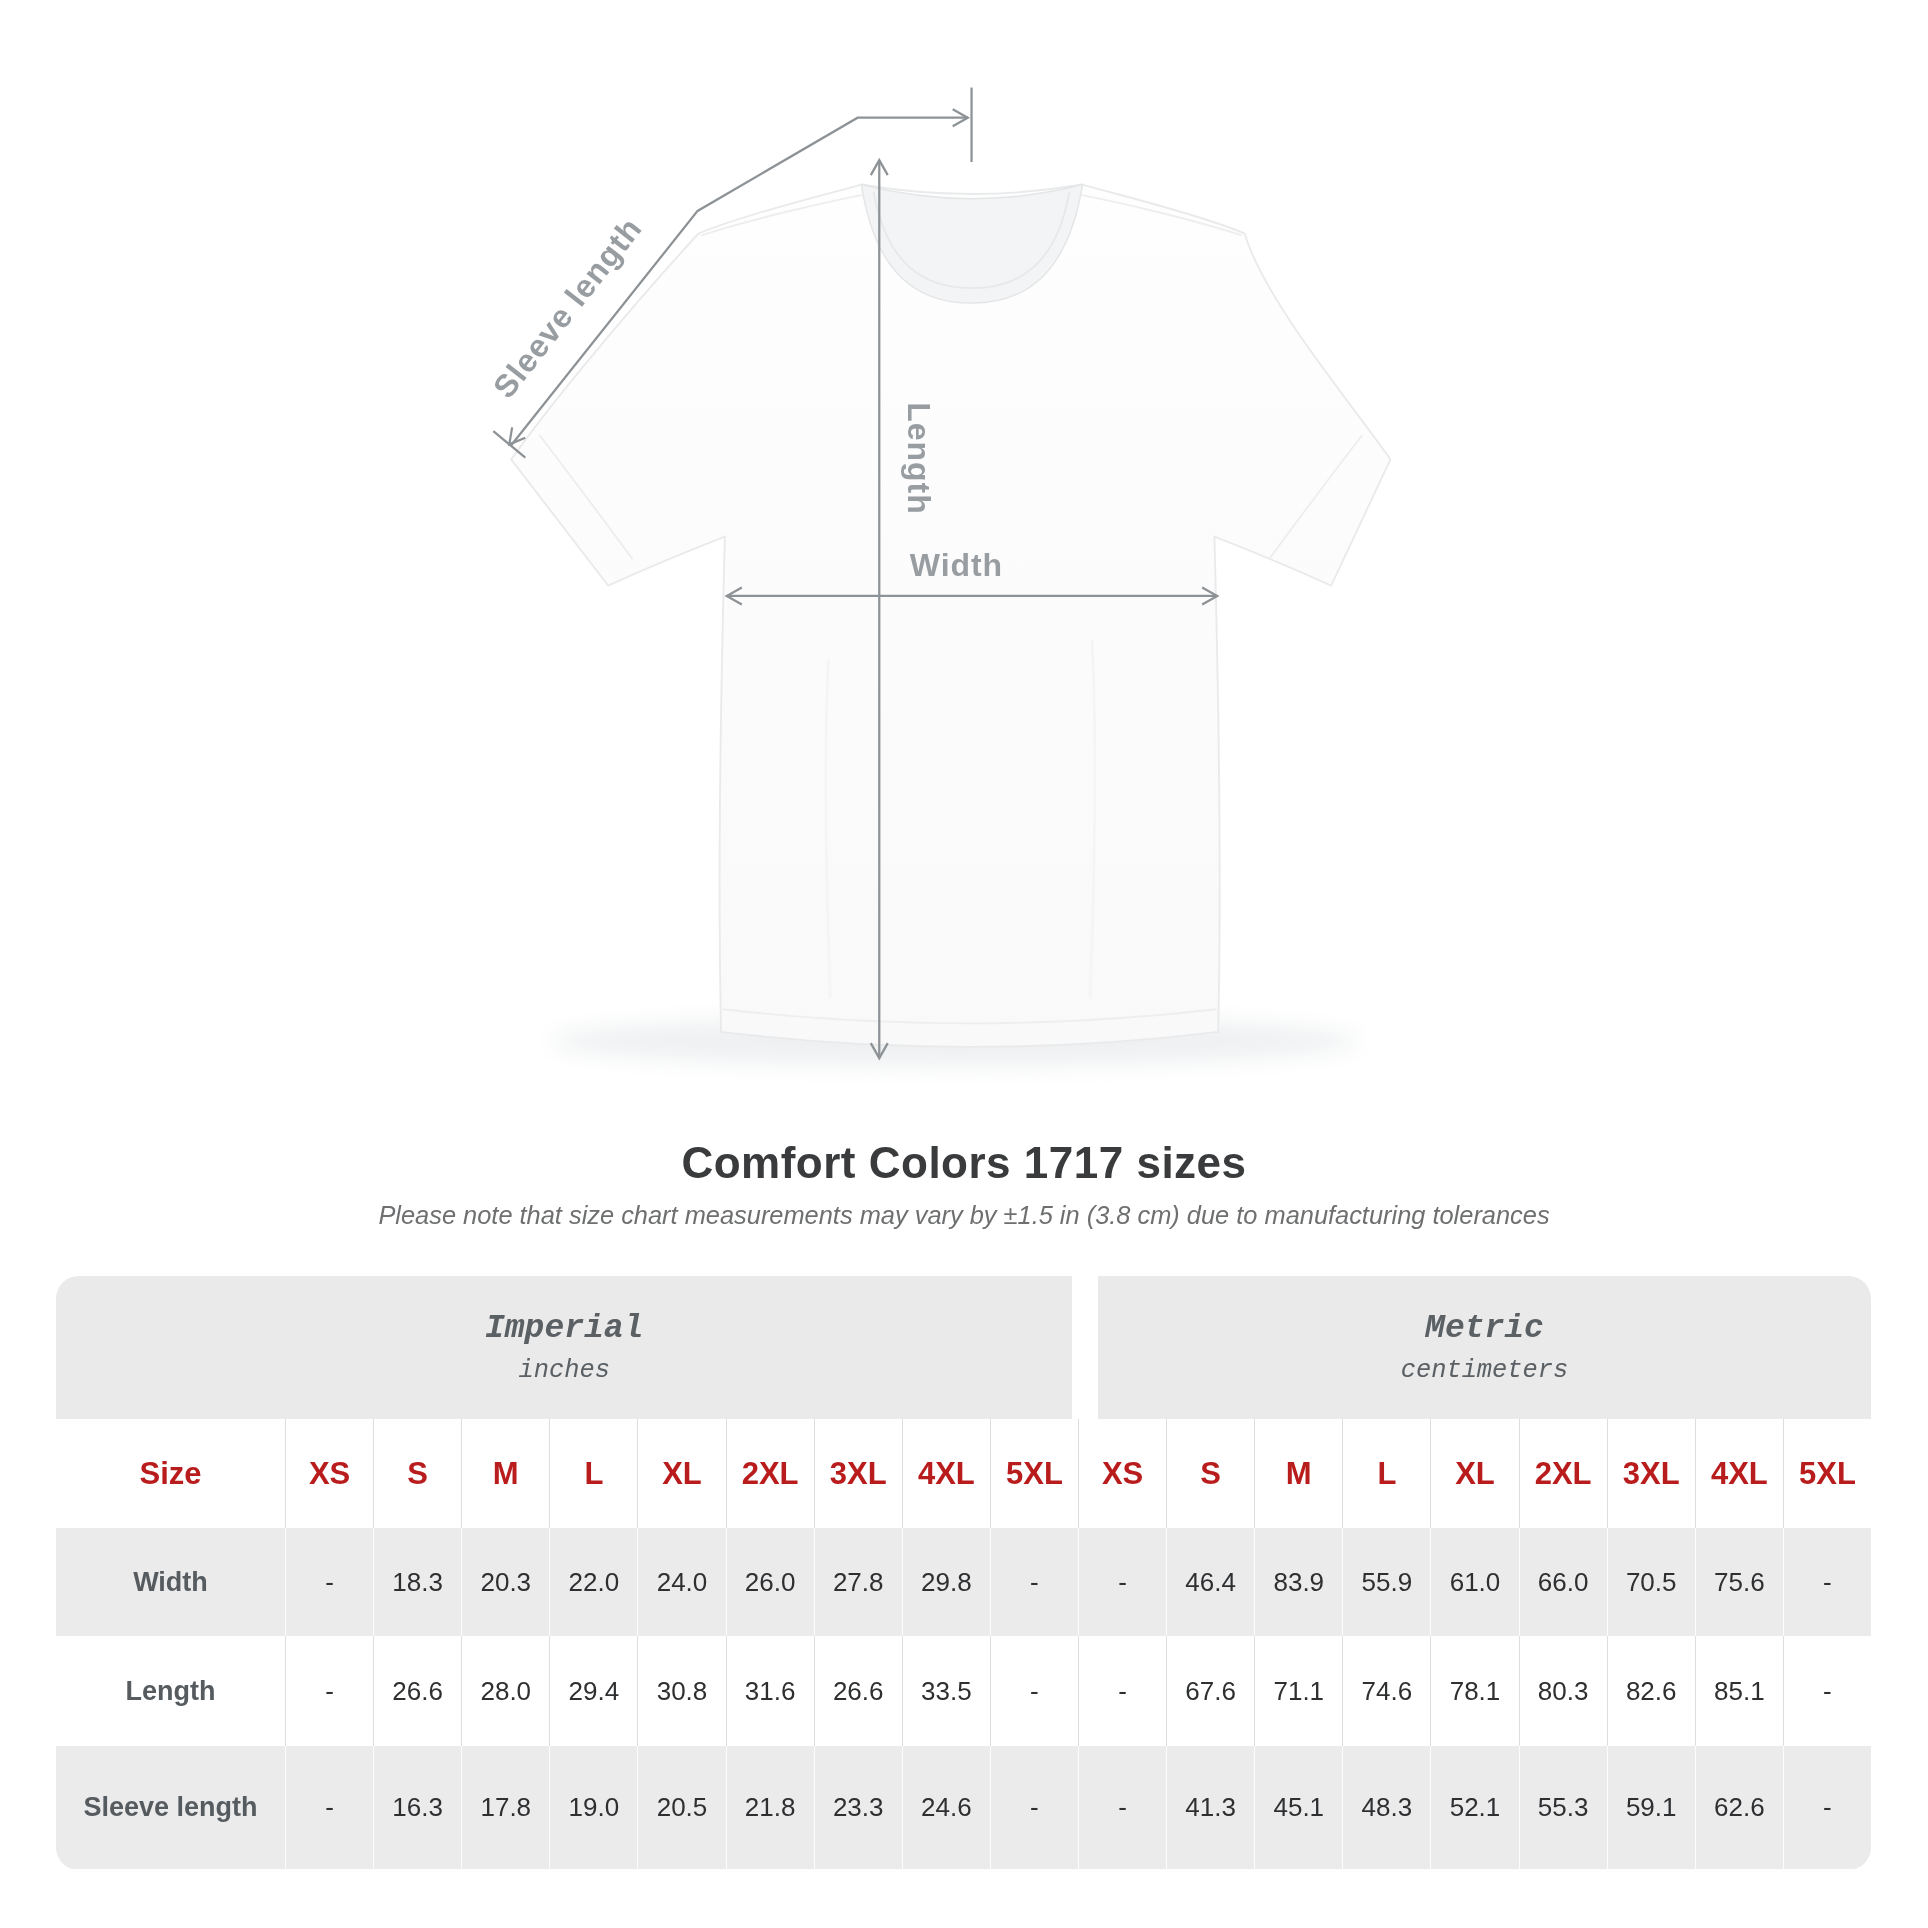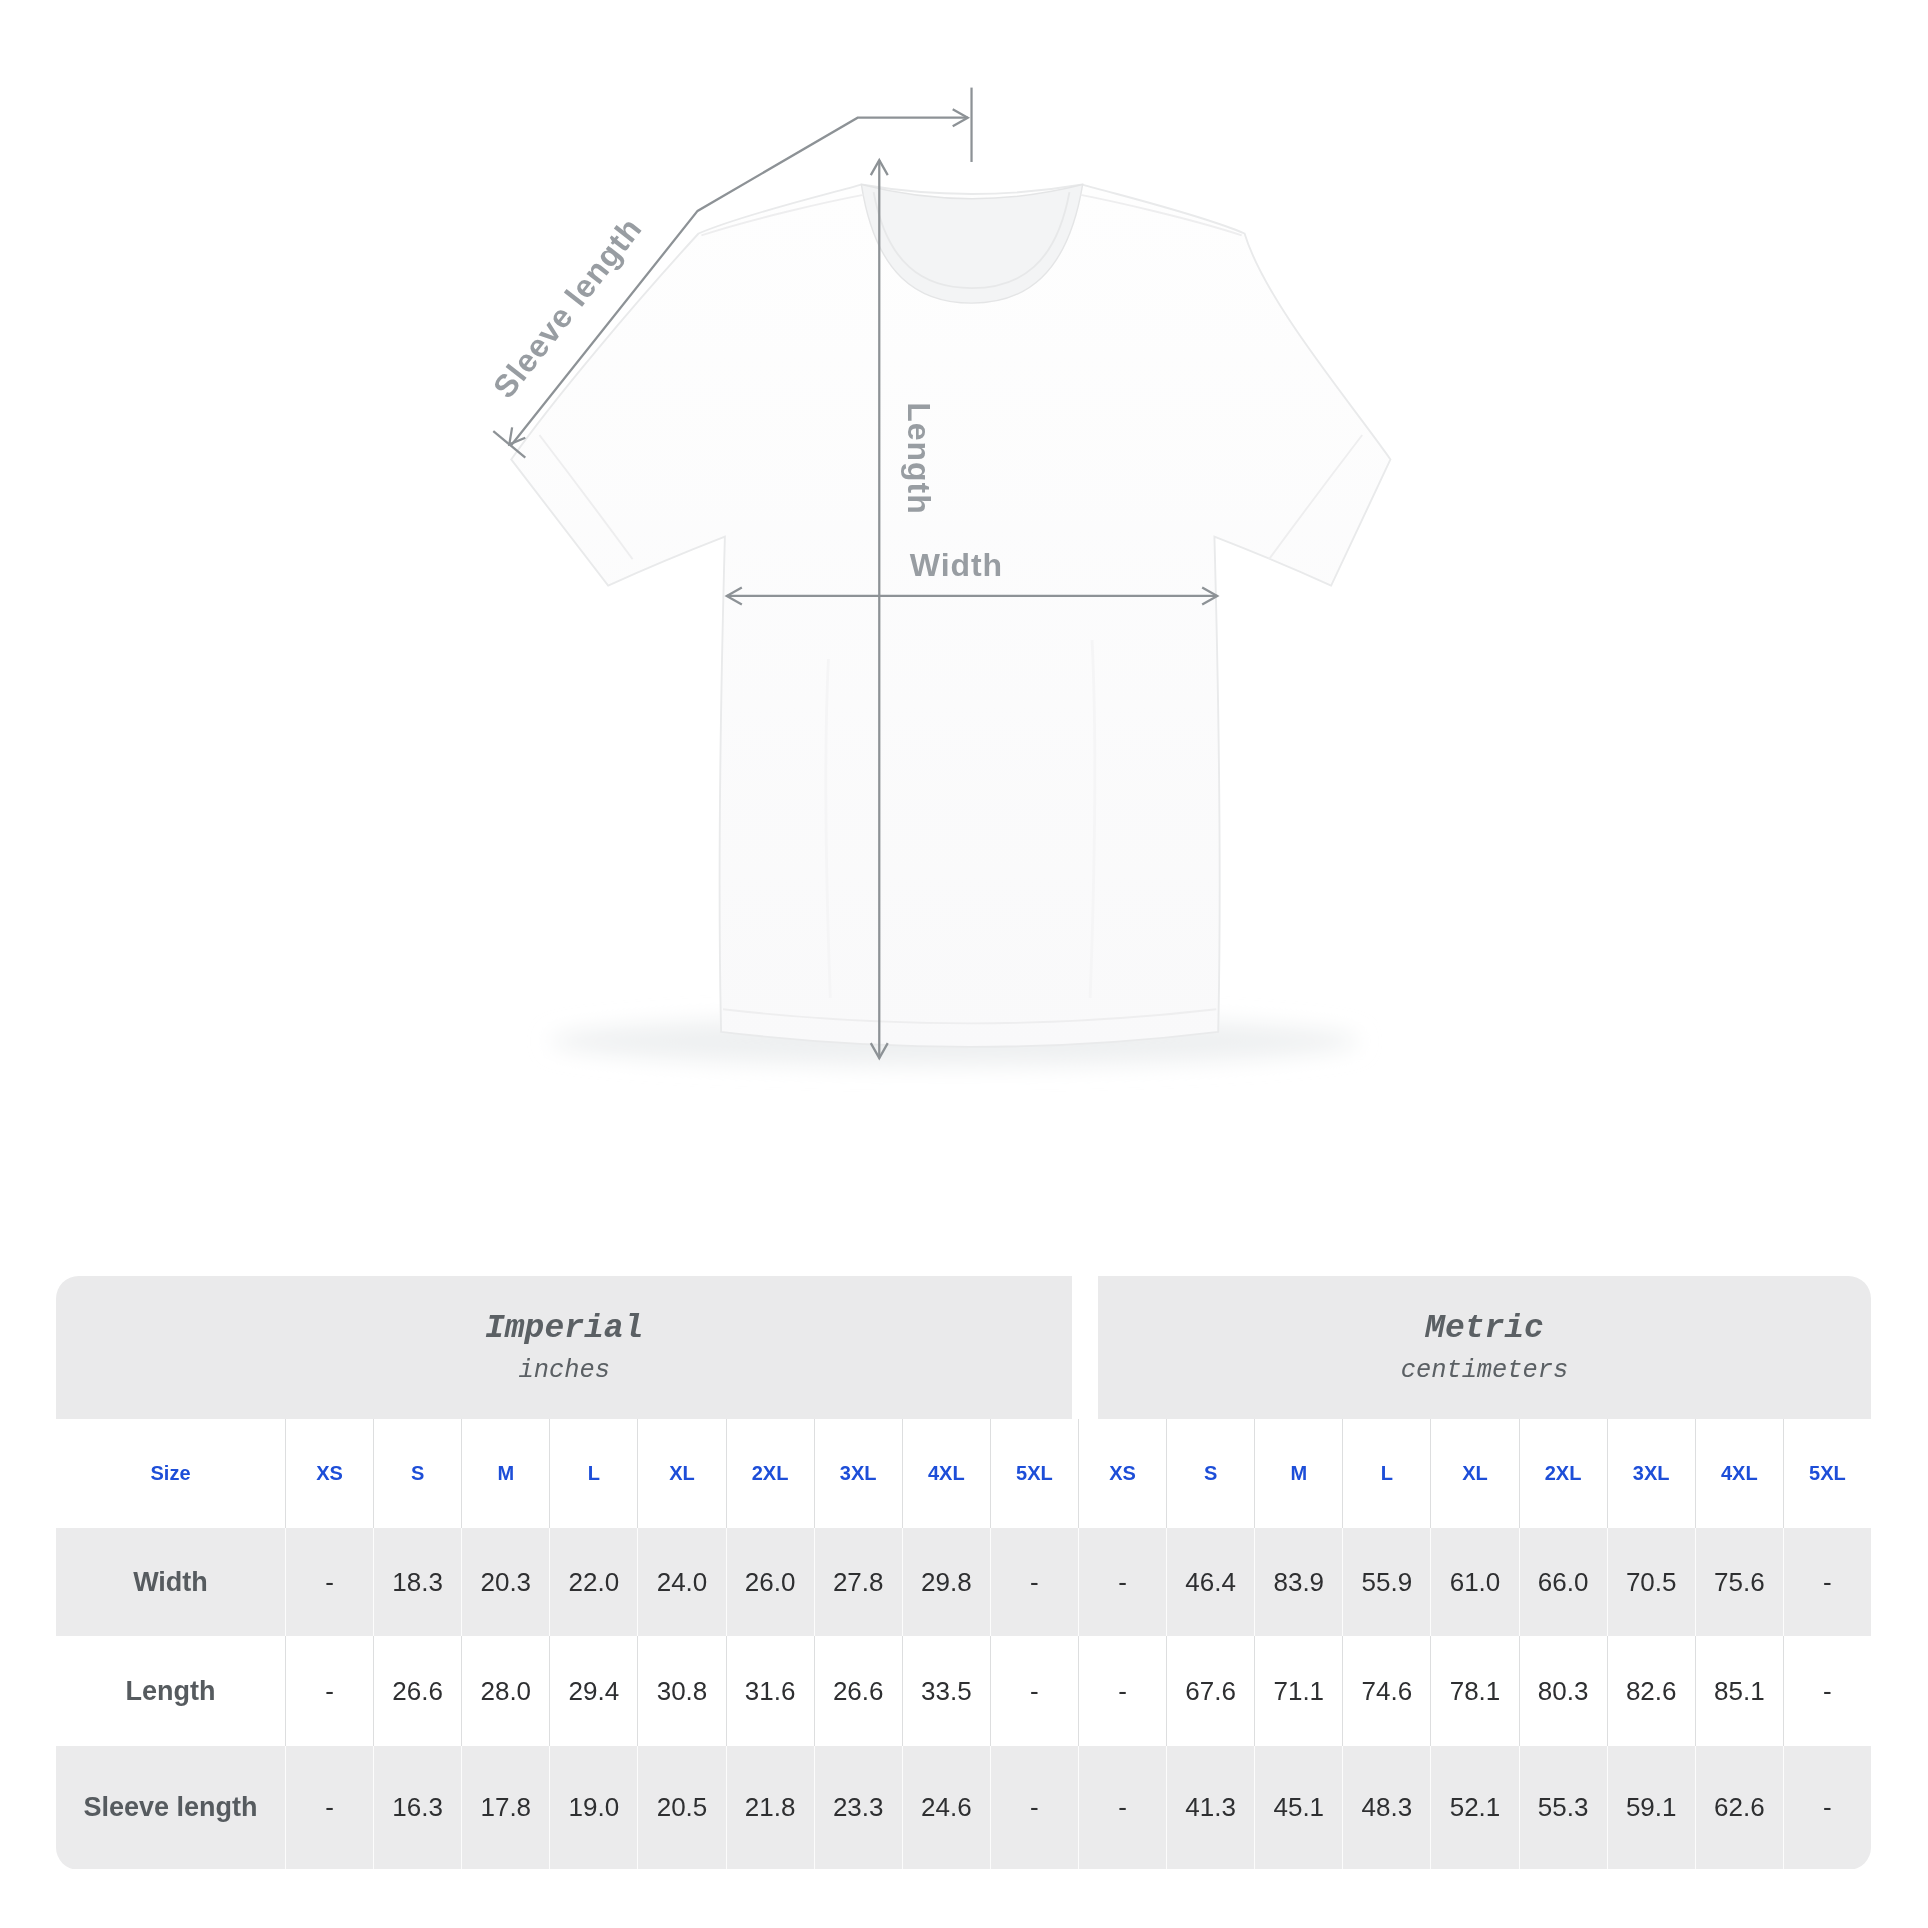--- a/index.html
+++ b/index.html
@@ -30,21 +30,21 @@
   .band-metric{grid-column:11 / 20;margin-left:20px;}
   .band-name{font-size:33px;font-weight:bold;font-style:italic;color:#5b6064;}
   .band-unit{font-size:25.4px;font-style:italic;color:#5b6064;}
 
   .cell{display:flex;align-items:center;justify-content:center;}
   .row-white .cell{background:#ffffff;}
   .row-gray  .cell{background:#ebebec;}
   .row-white .cell + .cell{border-left:0.9px solid #dddedf;}
   .row-gray  .cell + .cell{border-left:0.9px solid rgba(255,255,255,.85);}
 
-  .head-label{font-size:20px;font-weight:bold;color:#1d4ed8;}
+  .head-label{font-size:31px;font-weight:bold;color:#b91c1c;}
   .row-label{font-size:27px;font-weight:bold;color:#565b5f;}
   .val{font-size:26px;color:#2e2f31;}
 
   
   .dim-label{font-size:34px;font-weight:bold;fill:#989da2;letter-spacing:1px;}
 </style>
 </head>
 <body>
 
 <div class="page">
@@ -117,20 +117,24 @@
           <path d="M 1277,624 L 1293,633 L 1277,642"></path>
         </g>
       </g>
 
       <text class="dim-label" transform="translate(612,334) rotate(-52)" text-anchor="middle">Sleeve length</text>
       <text class="dim-label" transform="translate(965,487) rotate(90)" text-anchor="middle">Length</text>
       <text class="dim-label" x="1016" y="612" text-anchor="middle">Width</text>
     </svg>
   </div>
 
+  <div class="title-block">
+    <div class="chart-title">Comfort Colors 1717 sizes</div>
+    <div class="chart-subtitle">Please note that size chart measurements may vary by ±1.5 in (3.8 cm) due to manufacturing tolerances</div>
+  </div>
 
   <div class="size-table">
 
     <div class="trow trow-band">
       <div class="band-cell band-imperial">
         <div class="band-name">Imperial</div>
         <div class="band-unit">inches</div>
       </div>
       <div class="band-cell band-metric">
         <div class="band-name">Metric</div>

